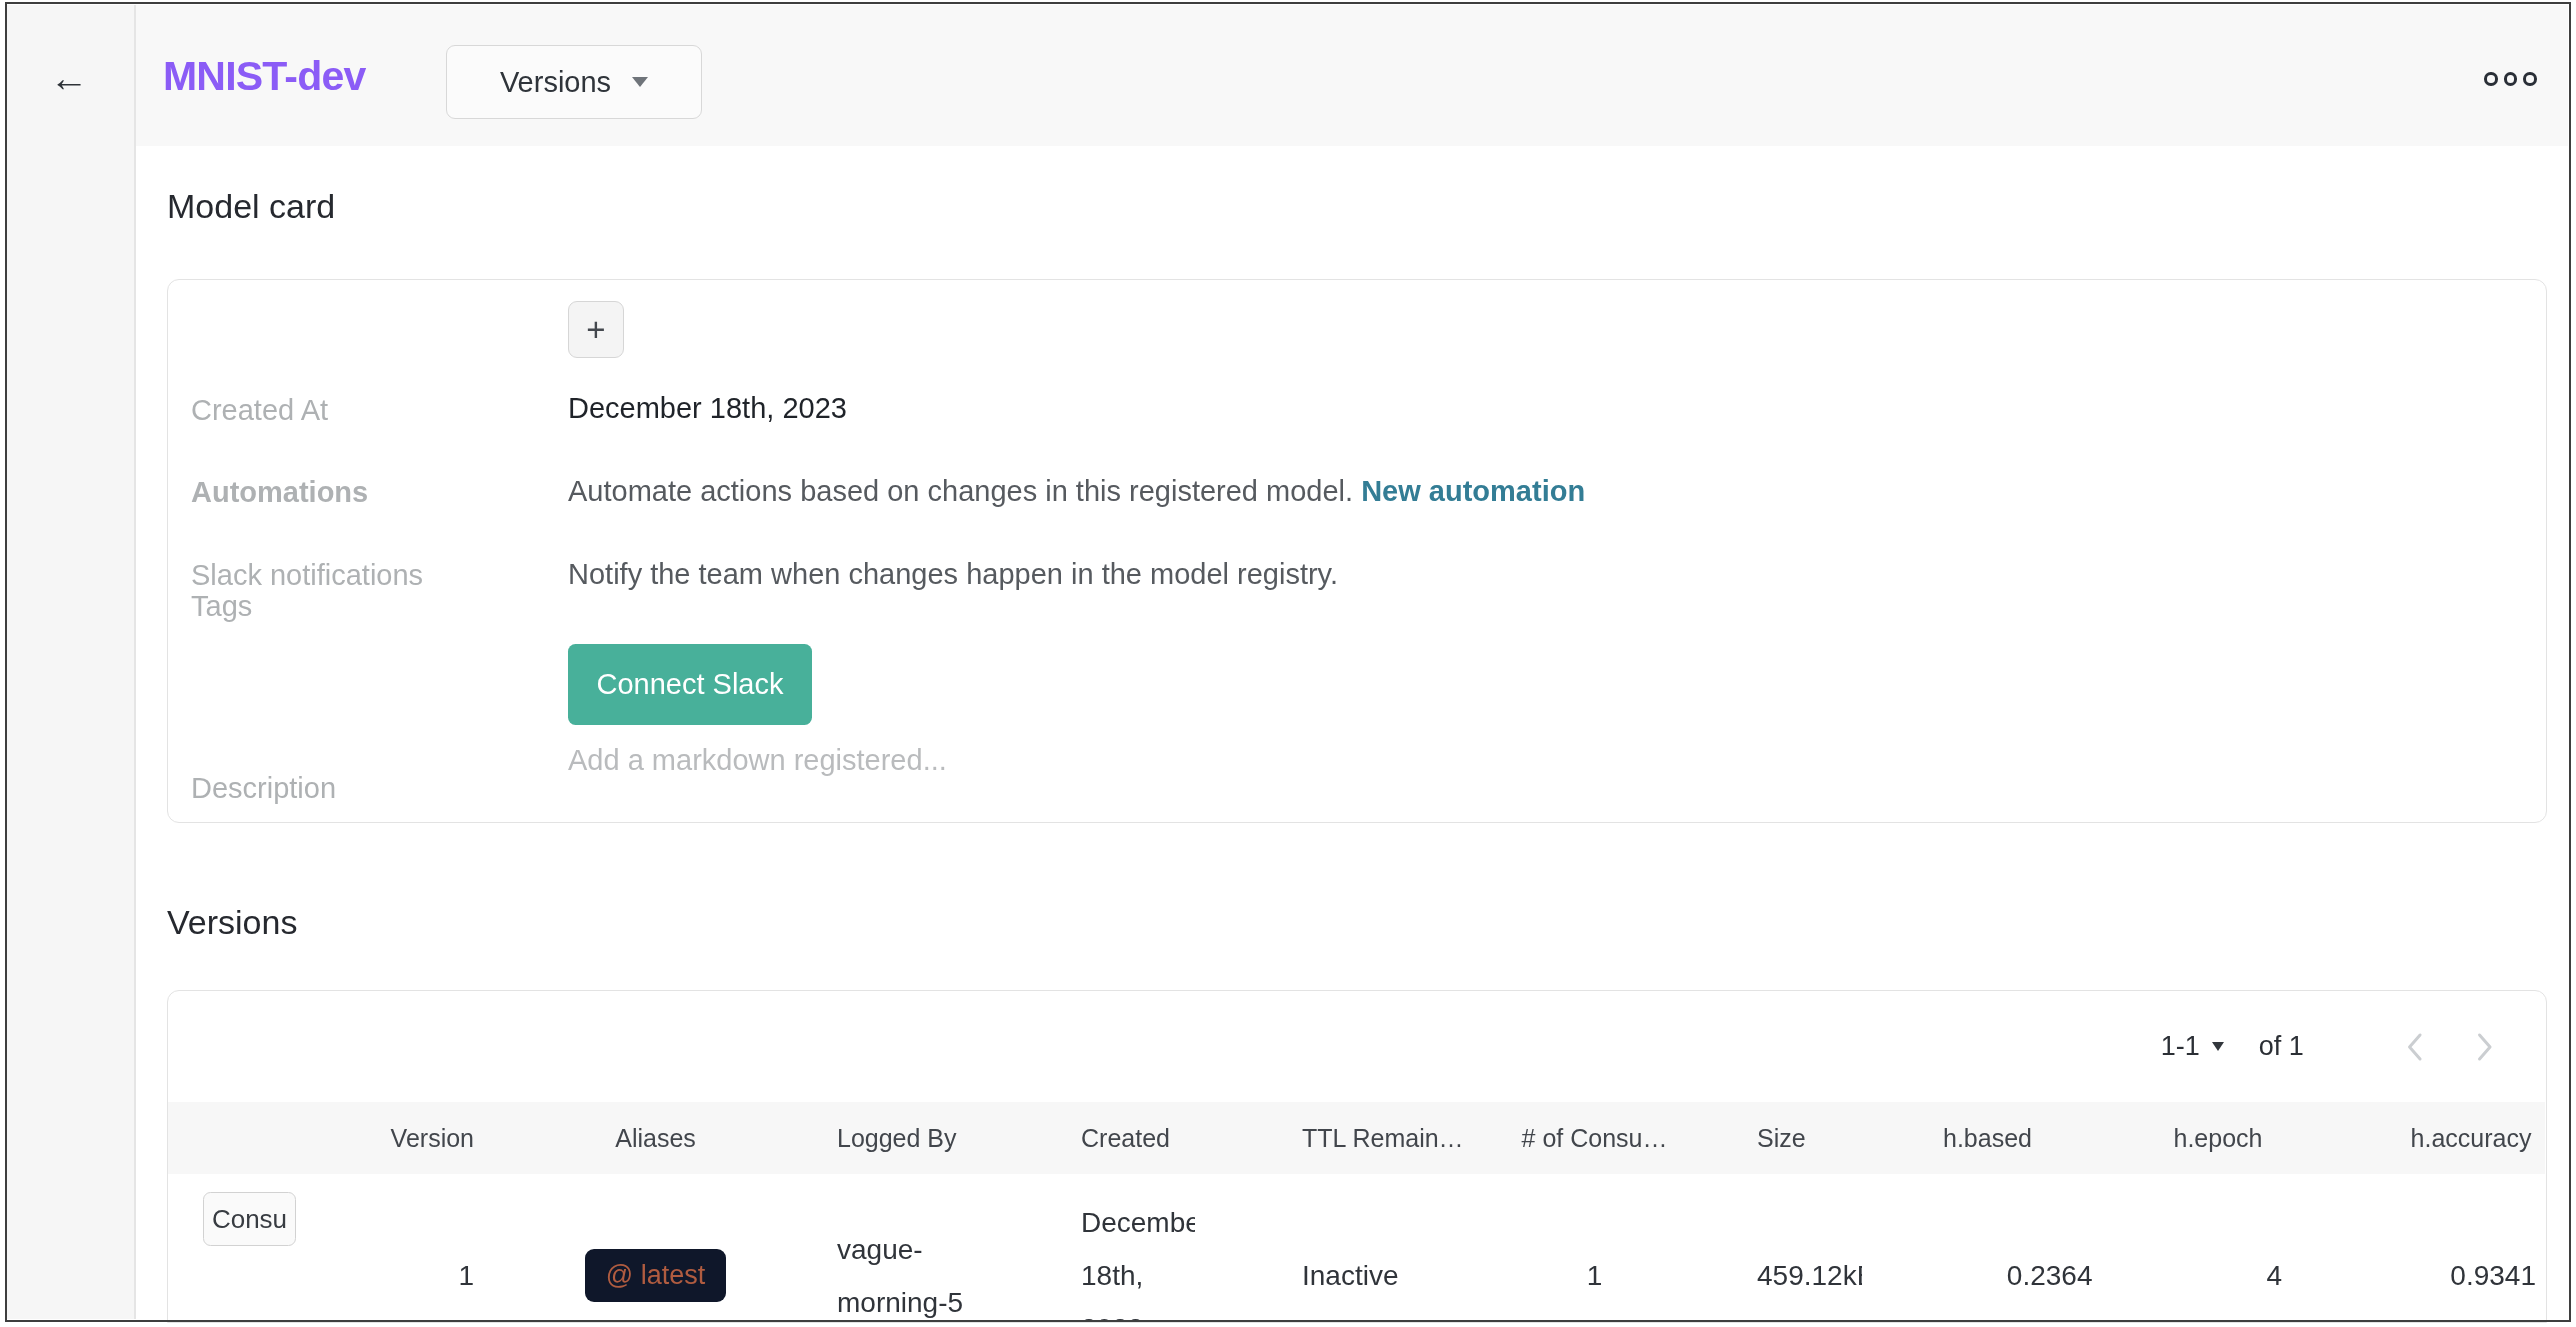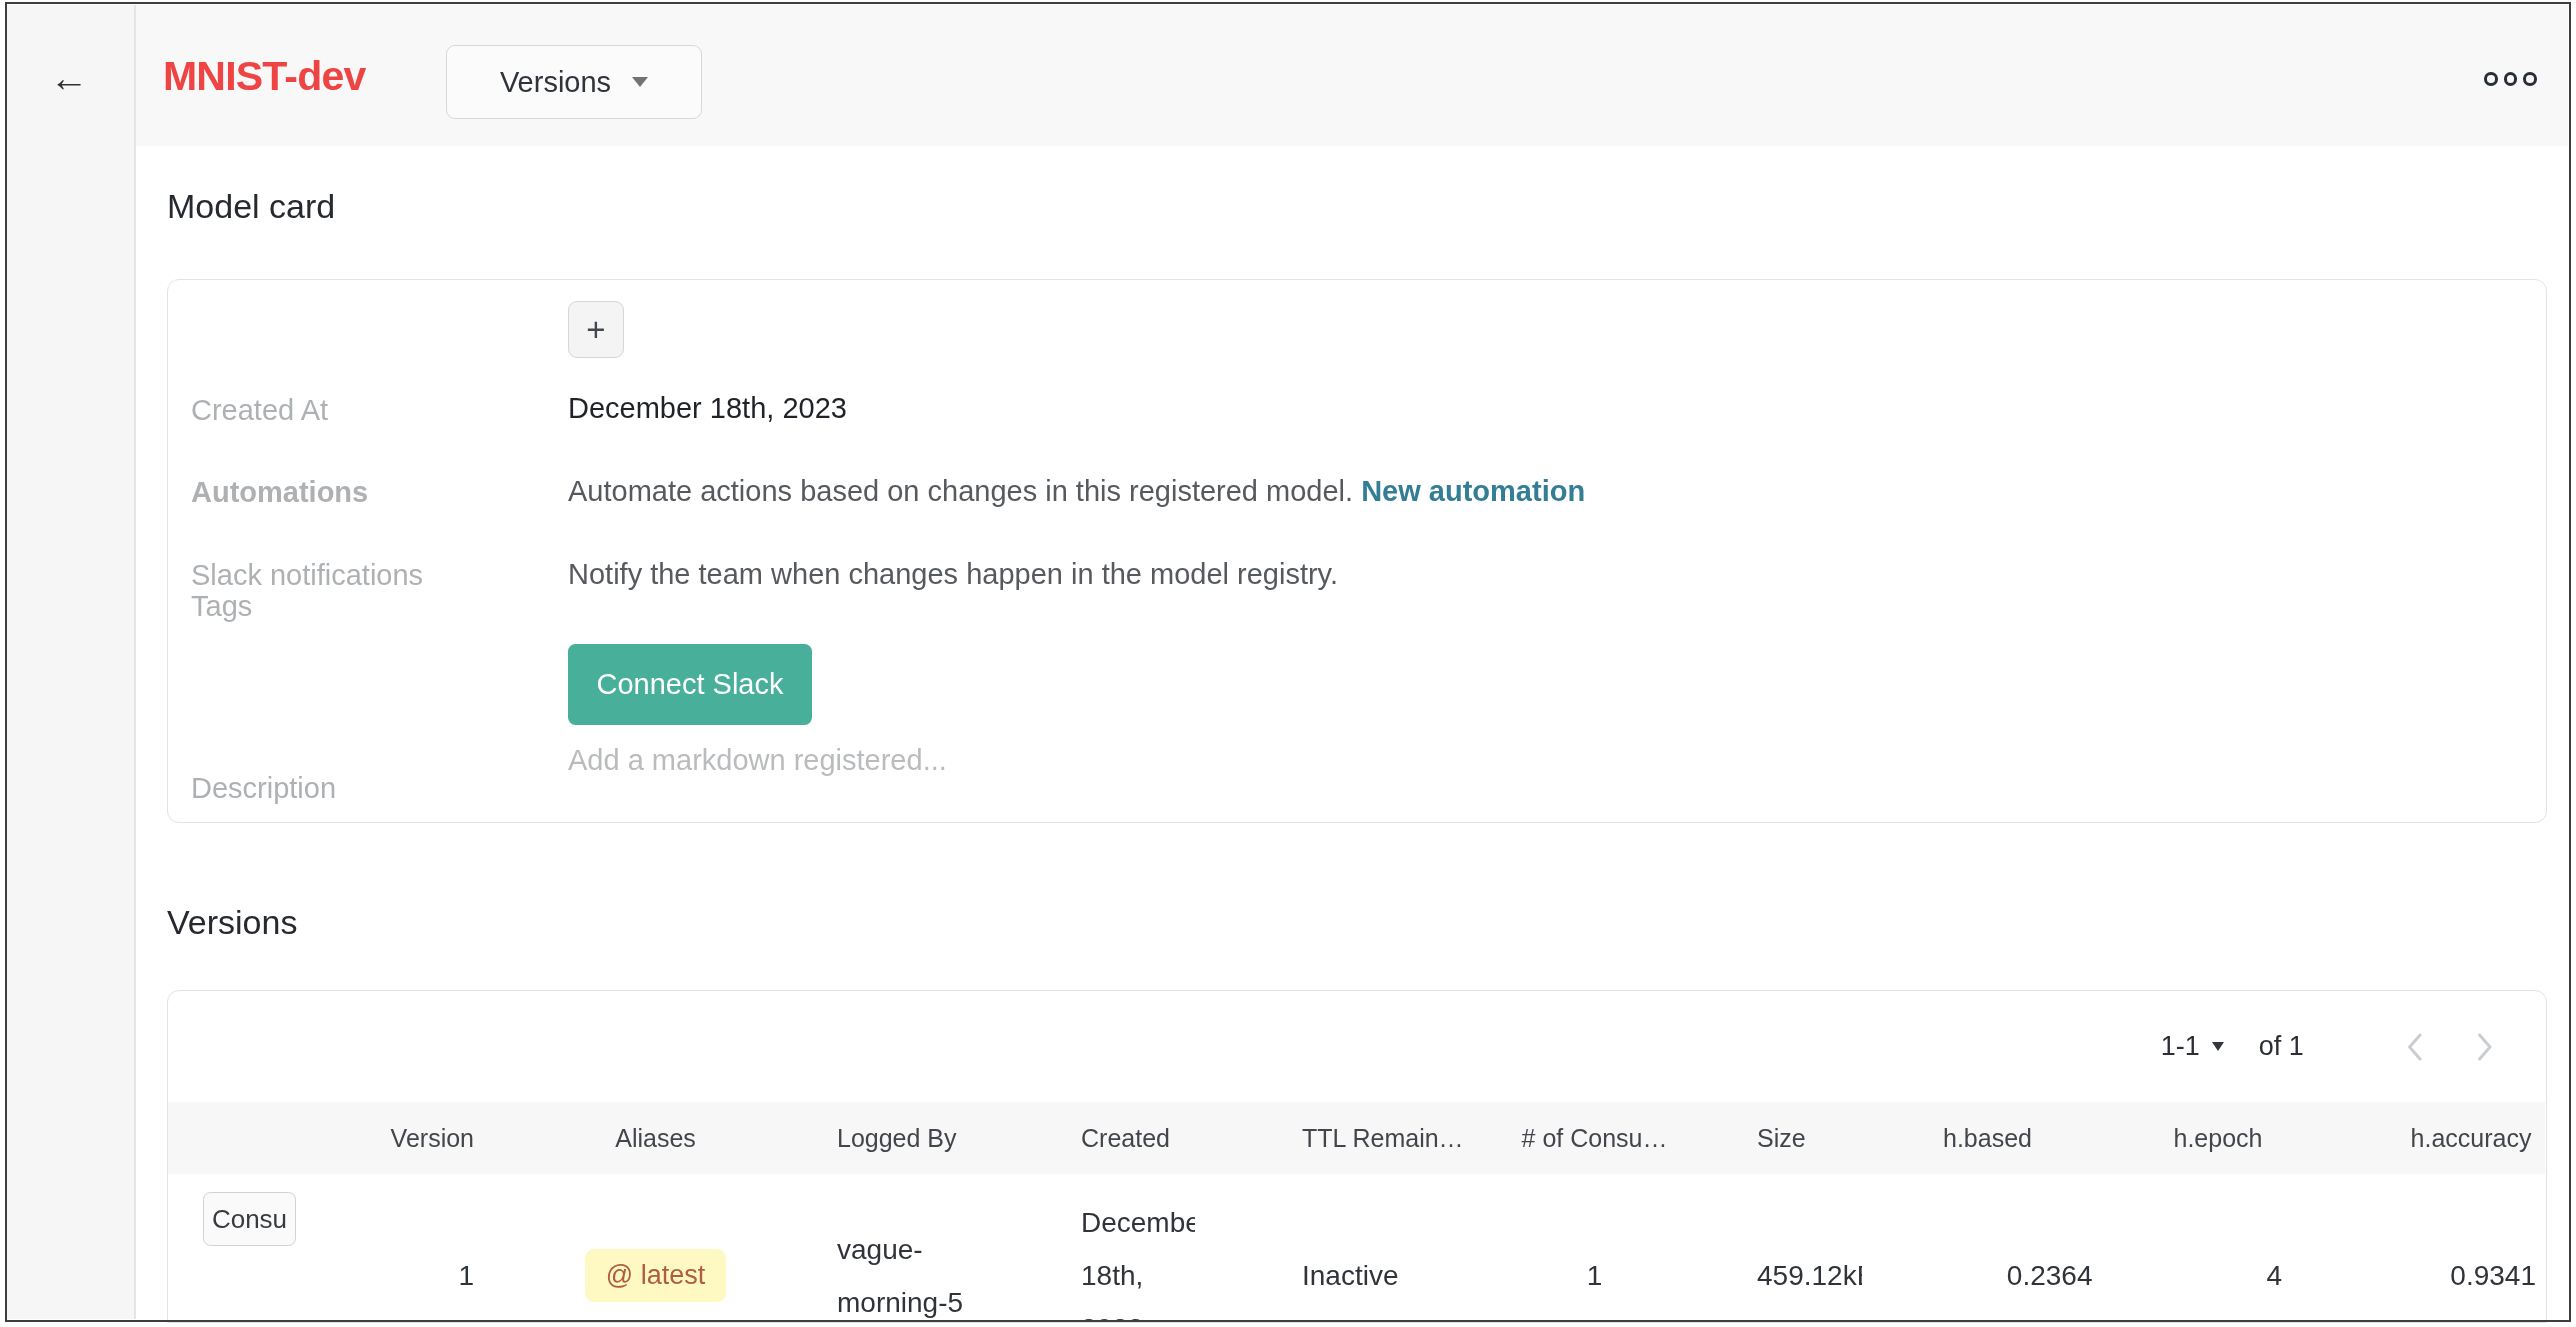--- a/index.html
+++ b/index.html
@@ -12,21 +12,21 @@
            border:2.3px solid #3e3e3e; pointer-events:none; z-index:60; }
 
   
   .rail { left:6.8px; top:4.5px; width:127px; height:1314px; background:#f6f6f6; }
   .v-divider { left:134px; top:4.5px; width:1.5px; height:1314px; background:#e5e5e5; }
   .band { left:135px; top:4.5px; width:2433px; height:141px; background:#f8f8f8; }
 
   .back-btn { left:39px; top:48px; width:60px; height:60px; display:flex;
               align-items:center; justify-content:center; font-size:39px; color:#2e3338;
               cursor:pointer; background:none; border:none; }
-  .page-title { left:163px; top:53px; font-size:41px; font-weight:bold; color:#ef4444;
+  .page-title { left:163px; top:53px; font-size:41px; font-weight:bold; color:#8b5cf6;
                 letter-spacing:-0.8px; }
   .versions-dd { left:446px; top:45px; width:256px; height:74px; background:#fbfbfb;
                  border:1.5px solid #d8d8d8; border-radius:9px; display:flex;
                  align-items:center; justify-content:center; gap:21px; cursor:pointer; }
   .versions-dd .lbl { font-size:29px; color:#2f343a; }
   .caret-down { width:0; height:0; border-left:8.3px solid transparent;
                 border-right:8.3px solid transparent; border-top:10.5px solid #6f747a; }
   .overflow-btn { left:2478px; top:66px; display:flex; gap:6px; align-items:center;
                   cursor:pointer; background:none; border:none; padding:6px; }
   .ring { width:13.5px; height:13.5px; border:3.8px solid #2a2f37; border-radius:50%; }
@@ -79,21 +79,21 @@
   .pr24 { padding-right:18px; } .pr14 { padding-right:10.5px; } .pr68 { padding-right:51px; }
   .pr8  { padding-right:6px; }
   .pl24 { padding-left:18px; } .pl36 { padding-left:27px; } .pl32 { padding-left:24px; }
   .pl85 { padding-left:64px; }
 
   .view-btn { position:absolute; left:35px; top:18px; width:93px; height:54px;
               background:#fafafa; border:1.5px solid #d2d2d2; border-radius:7.5px;
               font-size:26px; color:#383c42; display:flex; align-items:center;
               justify-content:center; cursor:pointer;
               font-family:"Liberation Sans", sans-serif; }
-  .alias-badge { display:inline-block; background:#fef9c3; color:#b05c40;
+  .alias-badge { display:inline-block; background:#0f172a; color:#b05c40;
                  font-size:27px; padding:11.3px 21px; border-radius:9px; cursor:pointer; }
   .clip { overflow:hidden; white-space:normal; line-height:53px; }
   .clip-nw { overflow:hidden; white-space:nowrap; }
   .run-name { width:175px; line-height:53px; overflow:hidden; cursor:pointer; }
   .chev { stroke:#cbced1; stroke-width:4; fill:none; stroke-linecap:round;
           stroke-linejoin:round; }
 </style>
 </head>
 <body>
 

